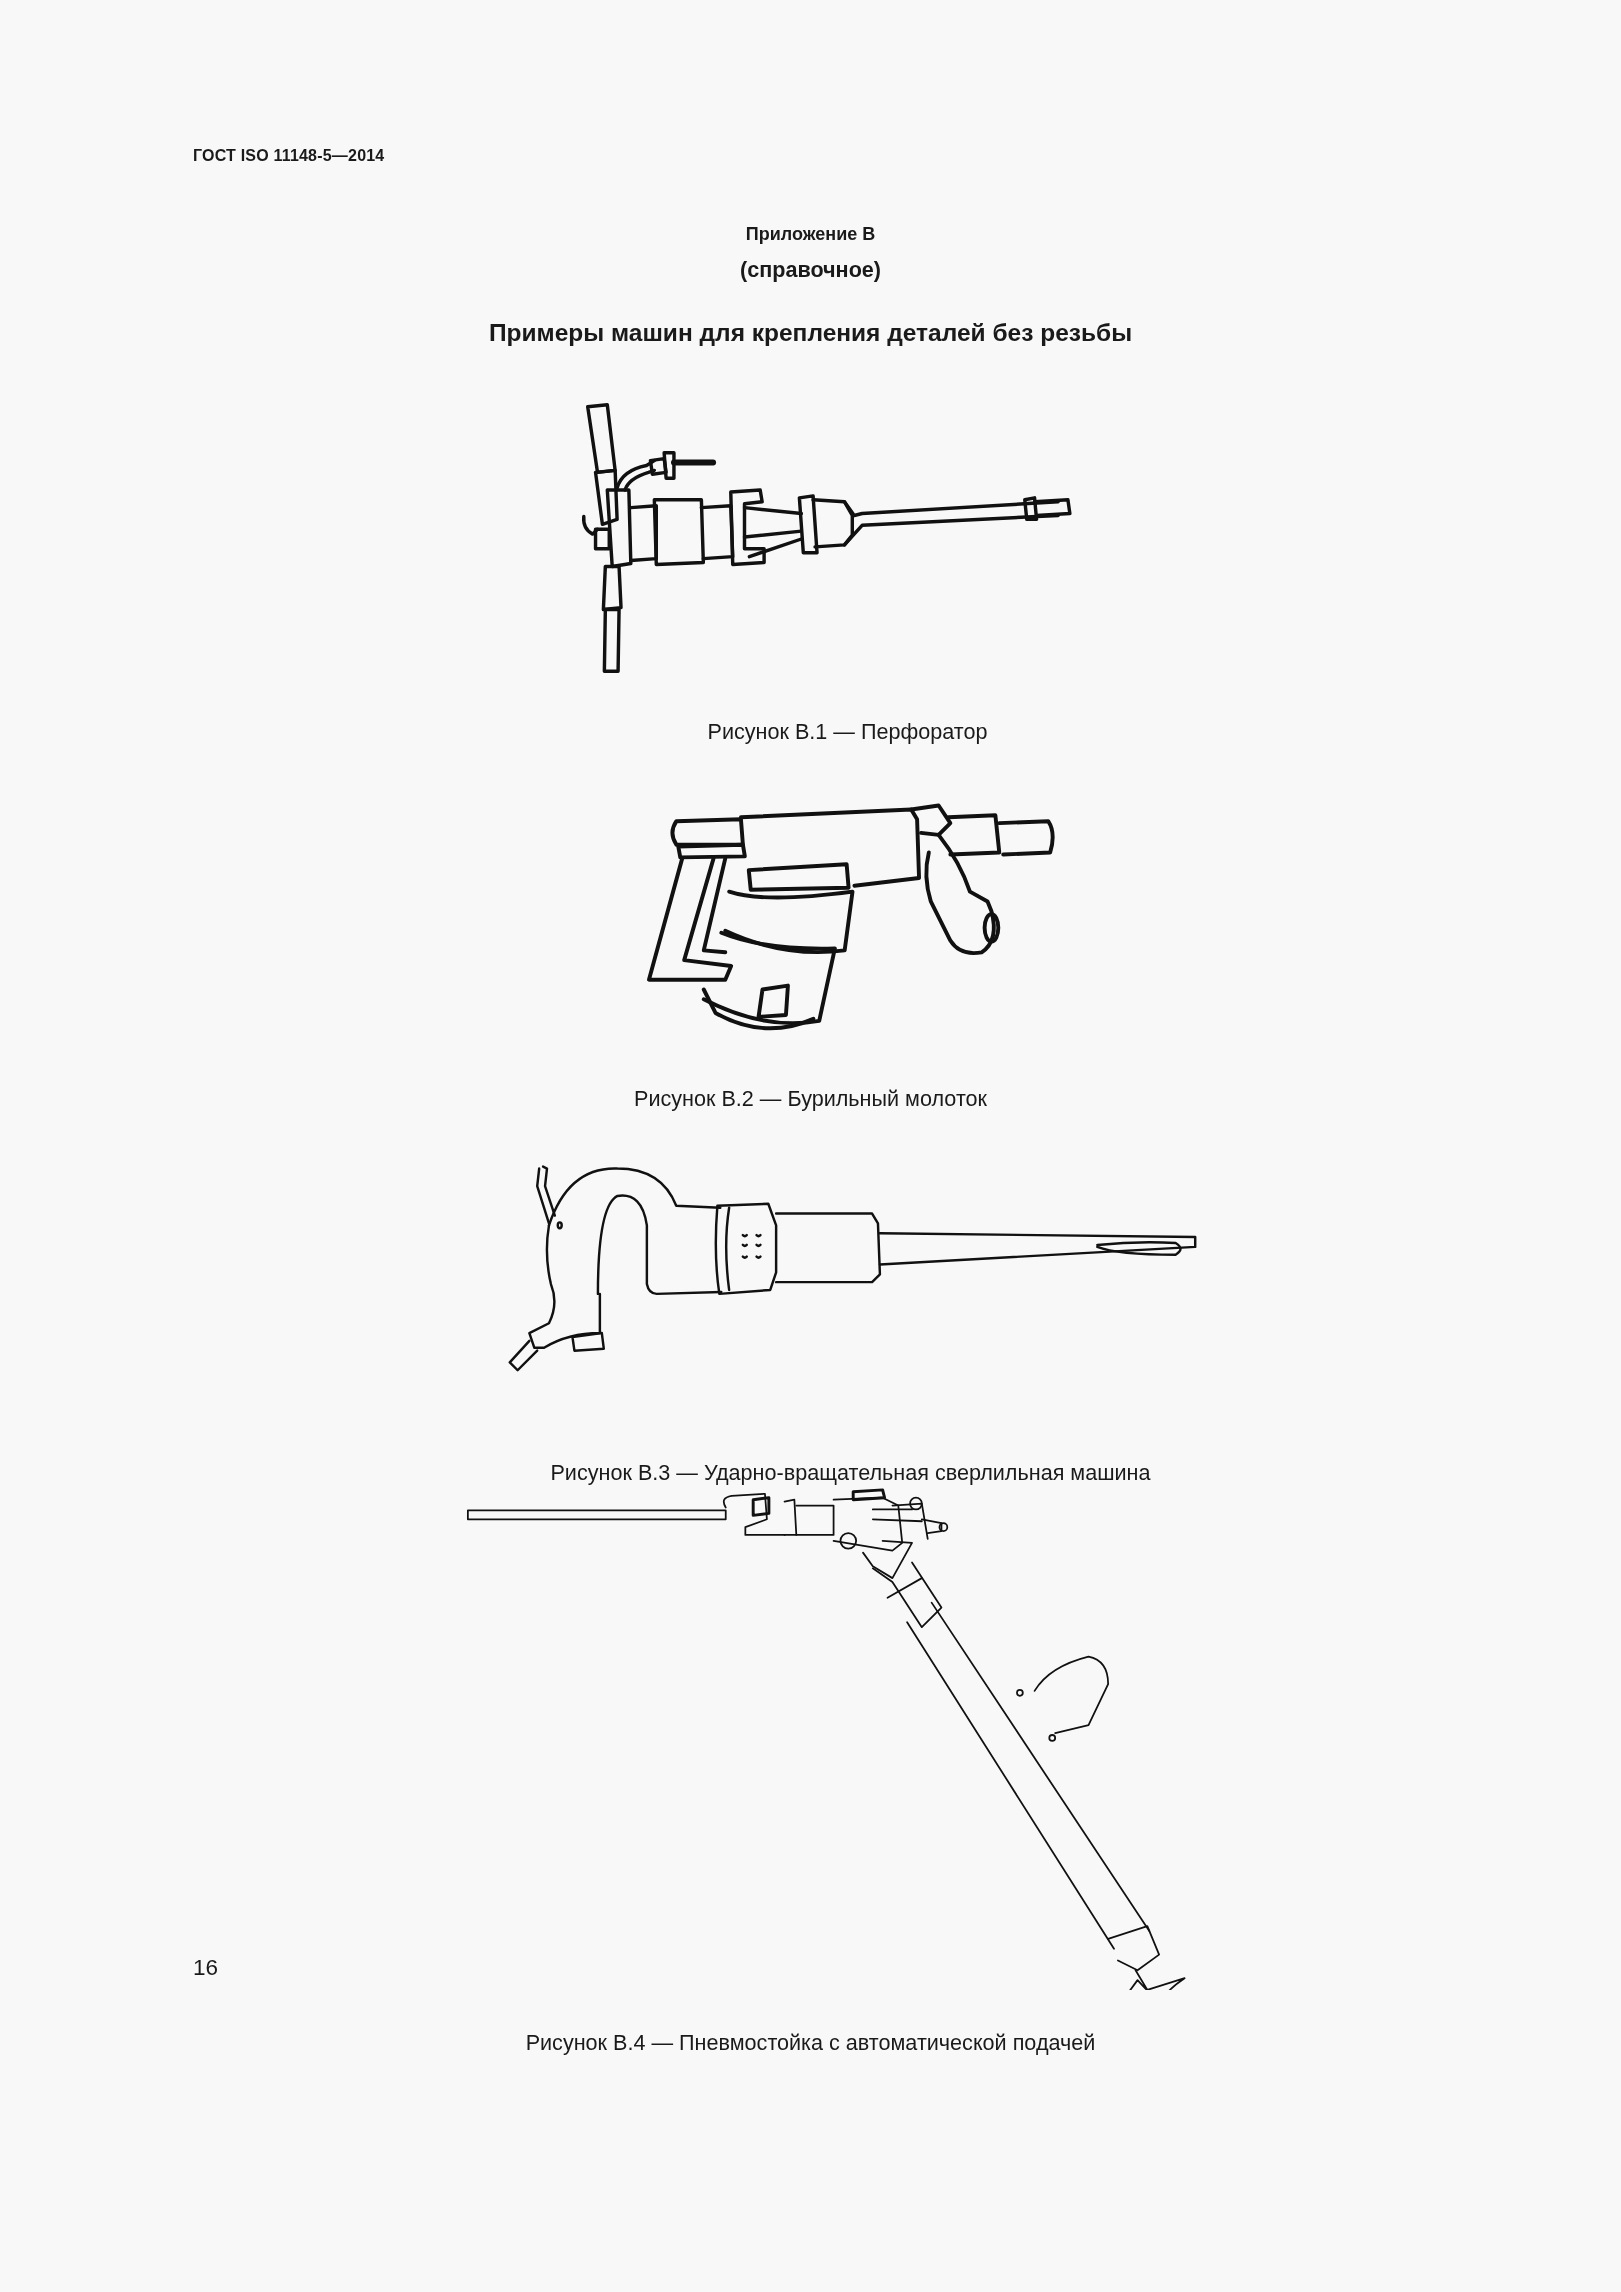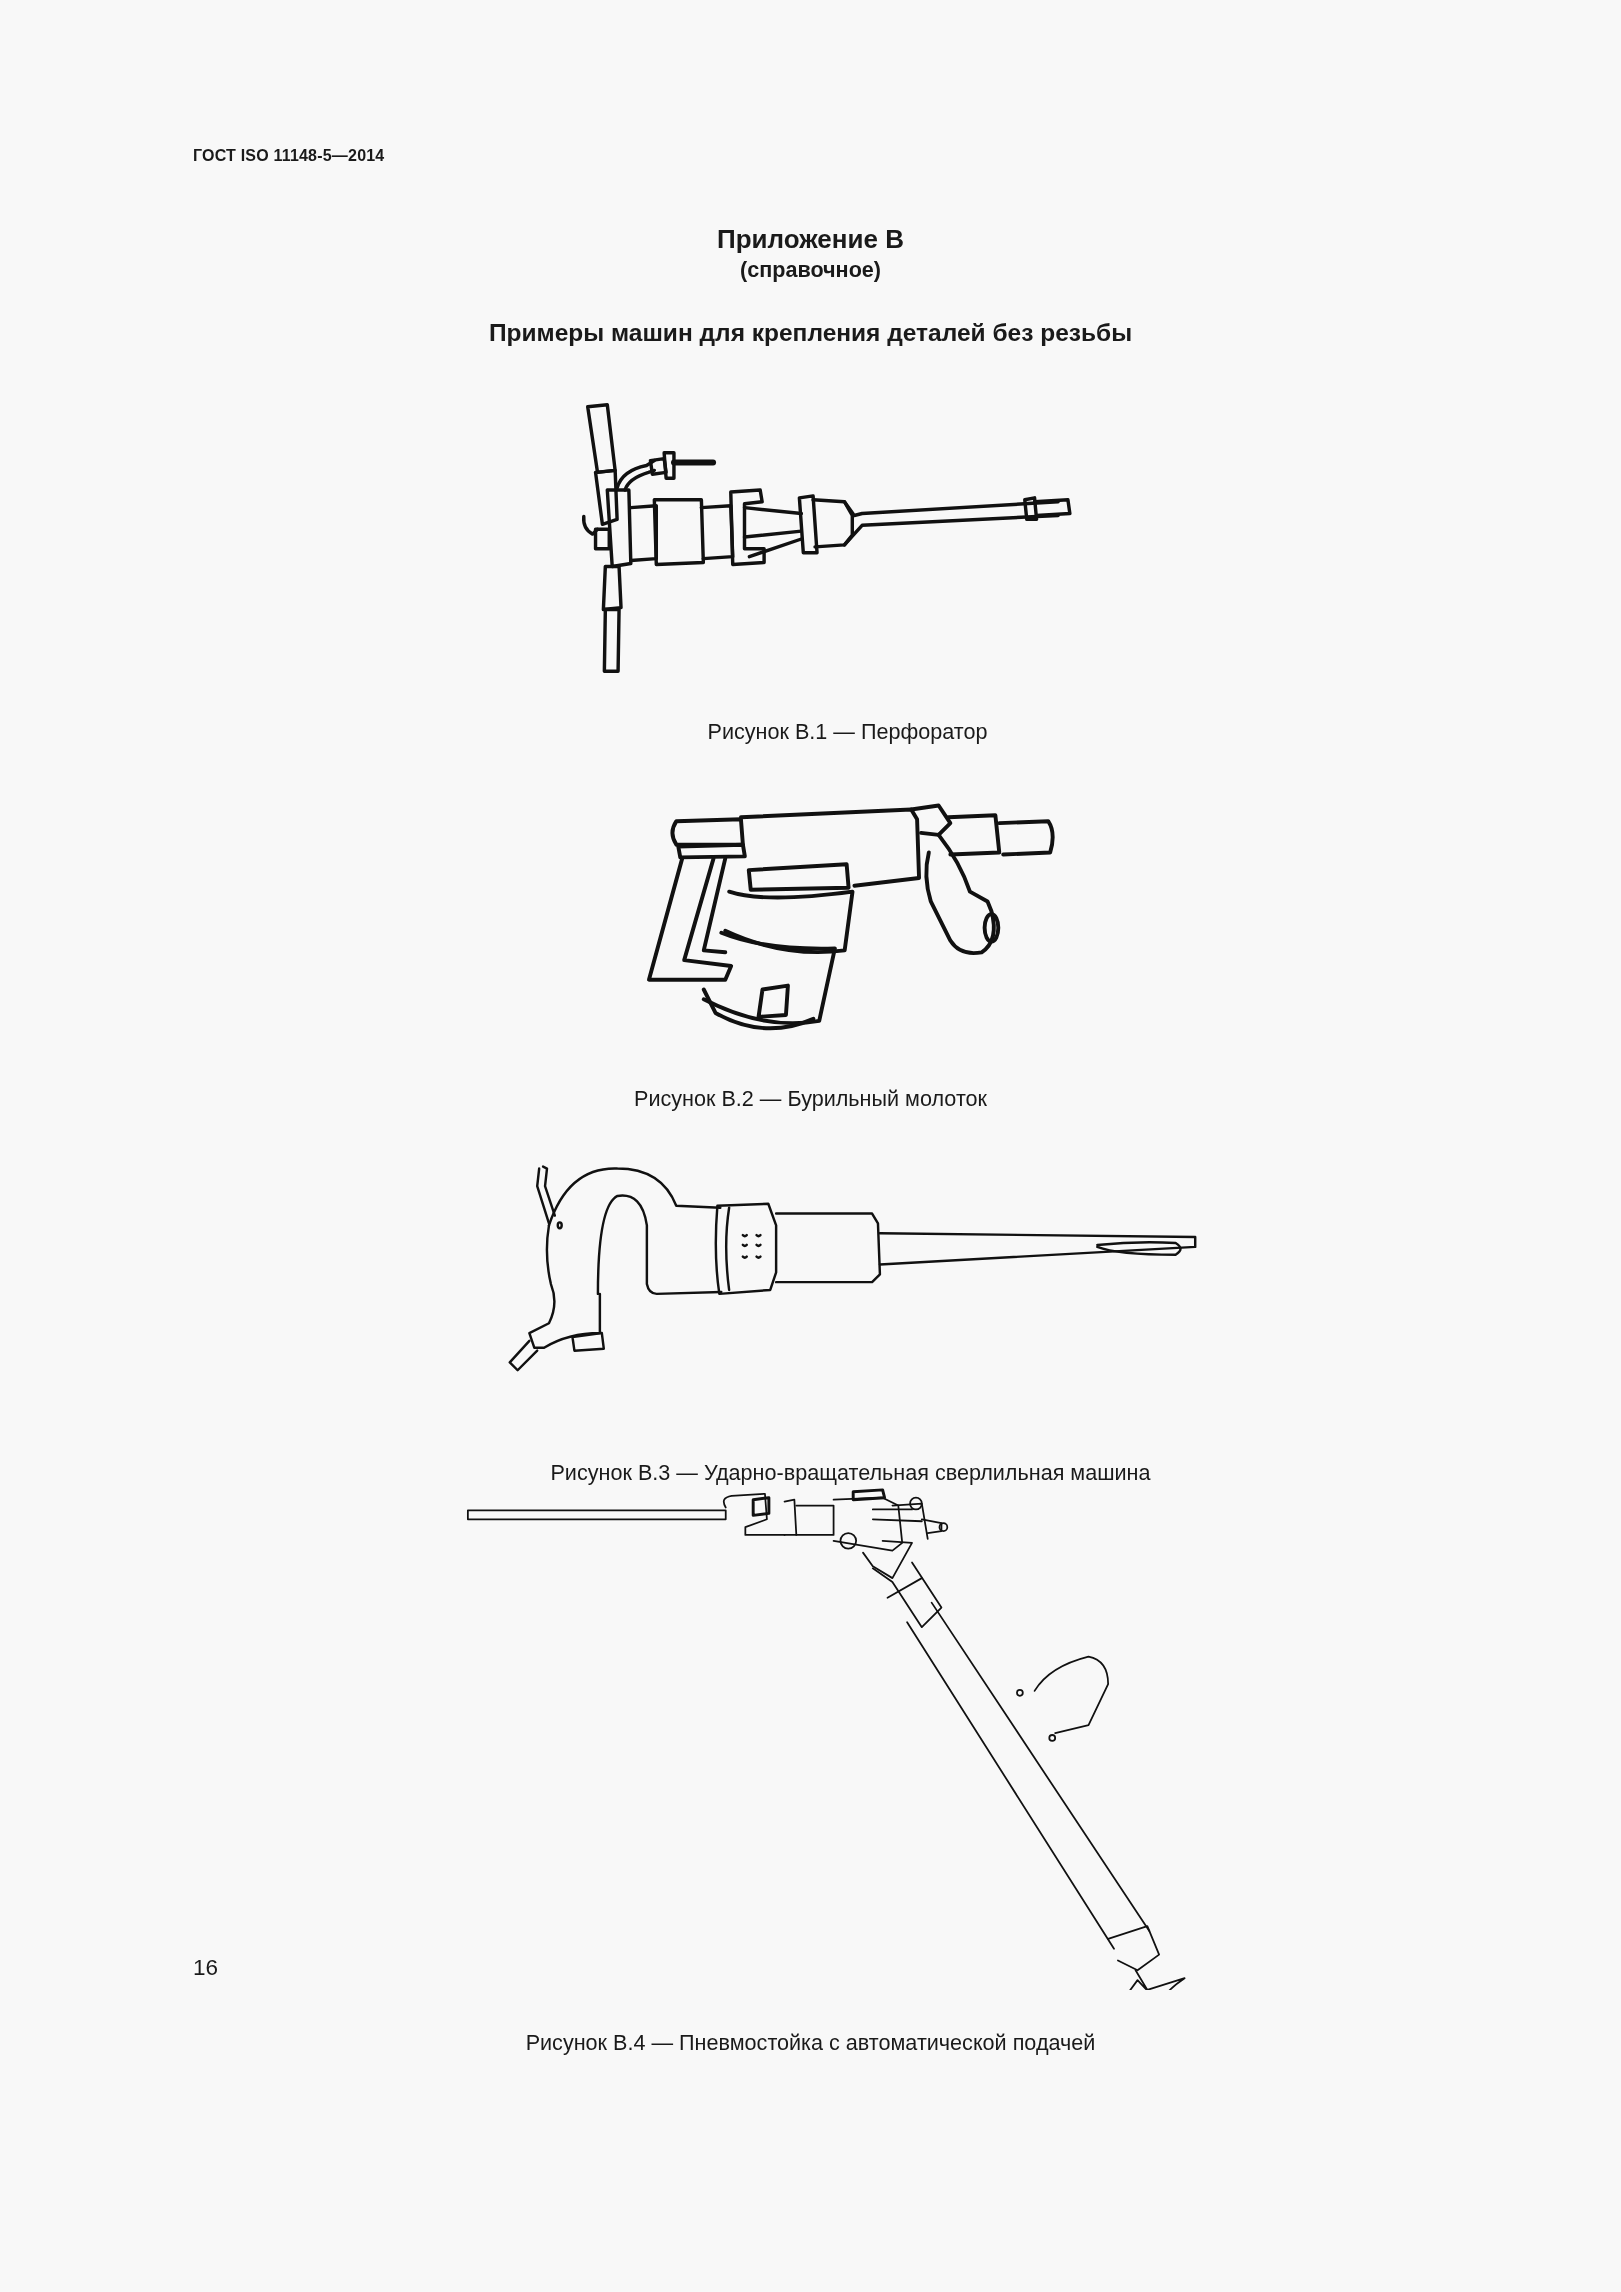--- a/index.html
+++ b/index.html
@@ -4,21 +4,21 @@
 <style>
   html, body { margin:0; padding:0; }
   body {
     width:1621px; height:2293px; position:relative; overflow:hidden;
     background:#f8f8f8; color:#1a1a1a;
     font-family:"Liberation Sans", sans-serif;
   }
   .abs { position:absolute; }
   .doc-code { left:193px; top:147px; font-size:16px; font-weight:bold; letter-spacing:0.2px; }
   .center-text { left:0; width:1621px; text-align:center; }
-  .annex-title { top:224px; font-size:26px; font-weight:bold; }
+  .annex-title { top:224px; font-size:18px; font-weight:bold; }
   .annex-sub { top:257px; font-size:21.6px; font-weight:bold; }
   .section-title { top:319px; font-size:24.5px; font-weight:bold; }
   .caption { font-size:21.6px; }
   .cap1 { top:719px;padding-left:37px; }
   .cap2 { top:1086px; }
   .cap3 { top:1460px;padding-left:40px; }
   .cap4 { top:2030px; }
   .page-num { left:193px; top:1955px; font-size:22.5px; }
   svg.fig { position:absolute; }
   svg.fig * { fill:none; stroke:#111; stroke-linejoin:round; stroke-linecap:round; }

